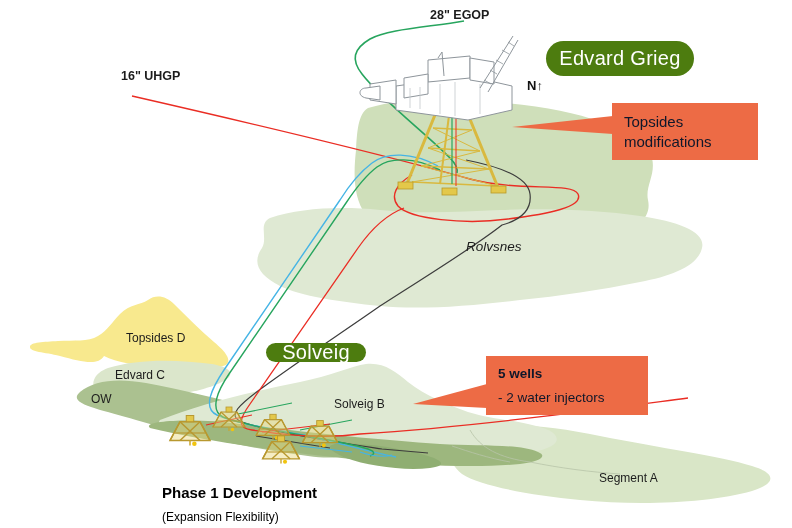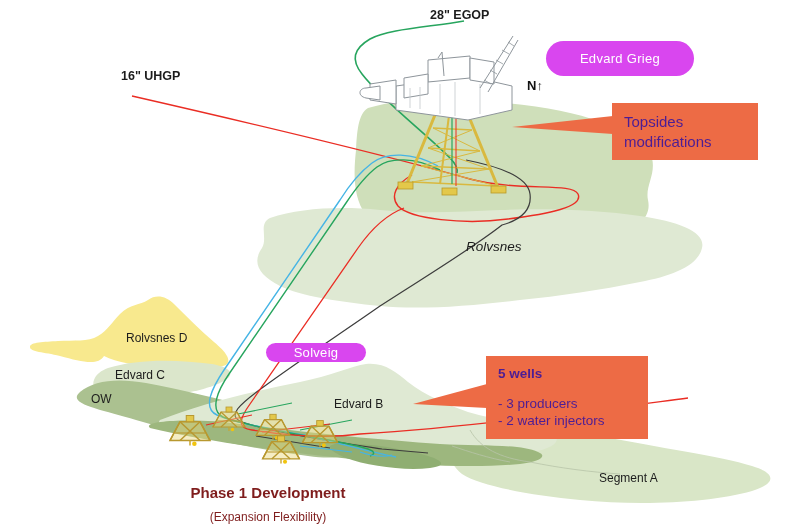--- a/index.html
+++ b/index.html
@@ -7,38 +7,38 @@
     position:relative; width:792px; height:528px; overflow:hidden;
     background:#ffffff; font-family:"Liberation Sans", sans-serif;
   }
   svg.art { position:absolute; left:0; top:0; }
 
   .lbl { position:absolute; color:#1c1c1c; font-size:12px; white-space:nowrap; }
   .lbl.bold { font-weight:bold; font-size:12.5px; }
   .lbl.big { font-size:13.5px; }
 
   .badge {
-    position:absolute; background:#d946ef; color:#ffffff;
+    position:absolute; background:#4d7c0f; color:#ffffff;
     border-radius:18px; display:flex; align-items:center; justify-content:center;
-    font-size:13px; letter-spacing:0.3px;
+    font-size:20px; letter-spacing:0.3px;
   }
   #badge-eg { left:546px; top:41px; width:148px; height:35px; }
   #badge-sv { left:266px; top:343px; width:100px; height:19px; }
 
   .callout {
-    position:absolute; background:#ed6b45; color:#4c1d95;
+    position:absolute; background:#ed6b45; color:#0f172a;
     padding:9px 12px; line-height:1.3;
   }
   #callout-topsides { left:612px; top:103px; width:122px; font-size:15px; }
   #callout-wells    { left:486px; top:356px; width:138px; font-size:13.5px; }
-  #callout-wells .t { font-weight:bold; margin-bottom:12px; }
+  #callout-wells .t { font-weight:bold; margin-bottom:6px; }
 
   .north { position:absolute; left:527px; top:78px; color:#111; font-weight:bold; font-size:13px; }
 
-  .phase { position:absolute; left:162px; width:212px; text-align:center; color:#7f1d1d; }
+  .phase { position:absolute; left:162px; width:212px; color:#000000; }
   #phase-title { top:484px; font-weight:bold; font-size:15px; }
   #phase-sub   { top:502px; font-size:12px;margin-top:8px; }
 </style>
 </head>
 <body>
 
 <div class="stage">
 
   <svg class="art" width="792" height="528" viewBox="0 0 792 528">
     <defs>
@@ -144,37 +144,36 @@
       <use href="#tpl" transform="translate(281,452) scale(1.15)"></use>
     </g>
 
     <polygon fill="#ed6b45" points="613,116 512,127 613,134"></polygon>
     <polygon fill="#ed6b45" points="487,384 413,404 487,408"></polygon>
   </svg>
 
   <div class="lbl bold" style="left:430px; top:8px;">28" EGOP</div>
   <div class="lbl bold" style="left:121px; top:69px;">16" UHGP</div>
   <div class="lbl big" style="left:466px; top:239px;font-style:italic;">Rolvsnes</div>
-  <div class="lbl" style="left:126px; top:331px;">Rolvsnes D</div>
+  <div class="lbl" style="left:126px; top:331px;">Topsides D</div>
   <div class="lbl" style="left:115px; top:368px;">Edvard C</div>
   <div class="lbl" style="left:91px;  top:392px;">OW</div>
-  <div class="lbl" style="left:334px; top:397px;">Edvard B</div>
+  <div class="lbl" style="left:334px; top:397px;">Solveig B</div>
   <div class="lbl" style="left:599px; top:471px;">Segment A</div>
 
   <div class="north"><span>N</span><span>↑</span></div>
 
   <div class="badge" id="badge-eg">Edvard Grieg</div>
   <div class="badge" id="badge-sv">Solveig</div>
 
   <div class="callout" id="callout-topsides">
     <div>Topsides</div>
     <div>modifications</div>
   </div>
   <div class="callout" id="callout-wells">
     <div class="t">5 wells</div>
-    <div>- 3 producers</div>
     <div>- 2 water injectors</div>
   </div>
 
   <div class="phase" id="phase-title">Phase 1 Development</div>
   <div class="phase" id="phase-sub">(Expansion Flexibility)</div>
 
 </div>
 
 </body></html>

